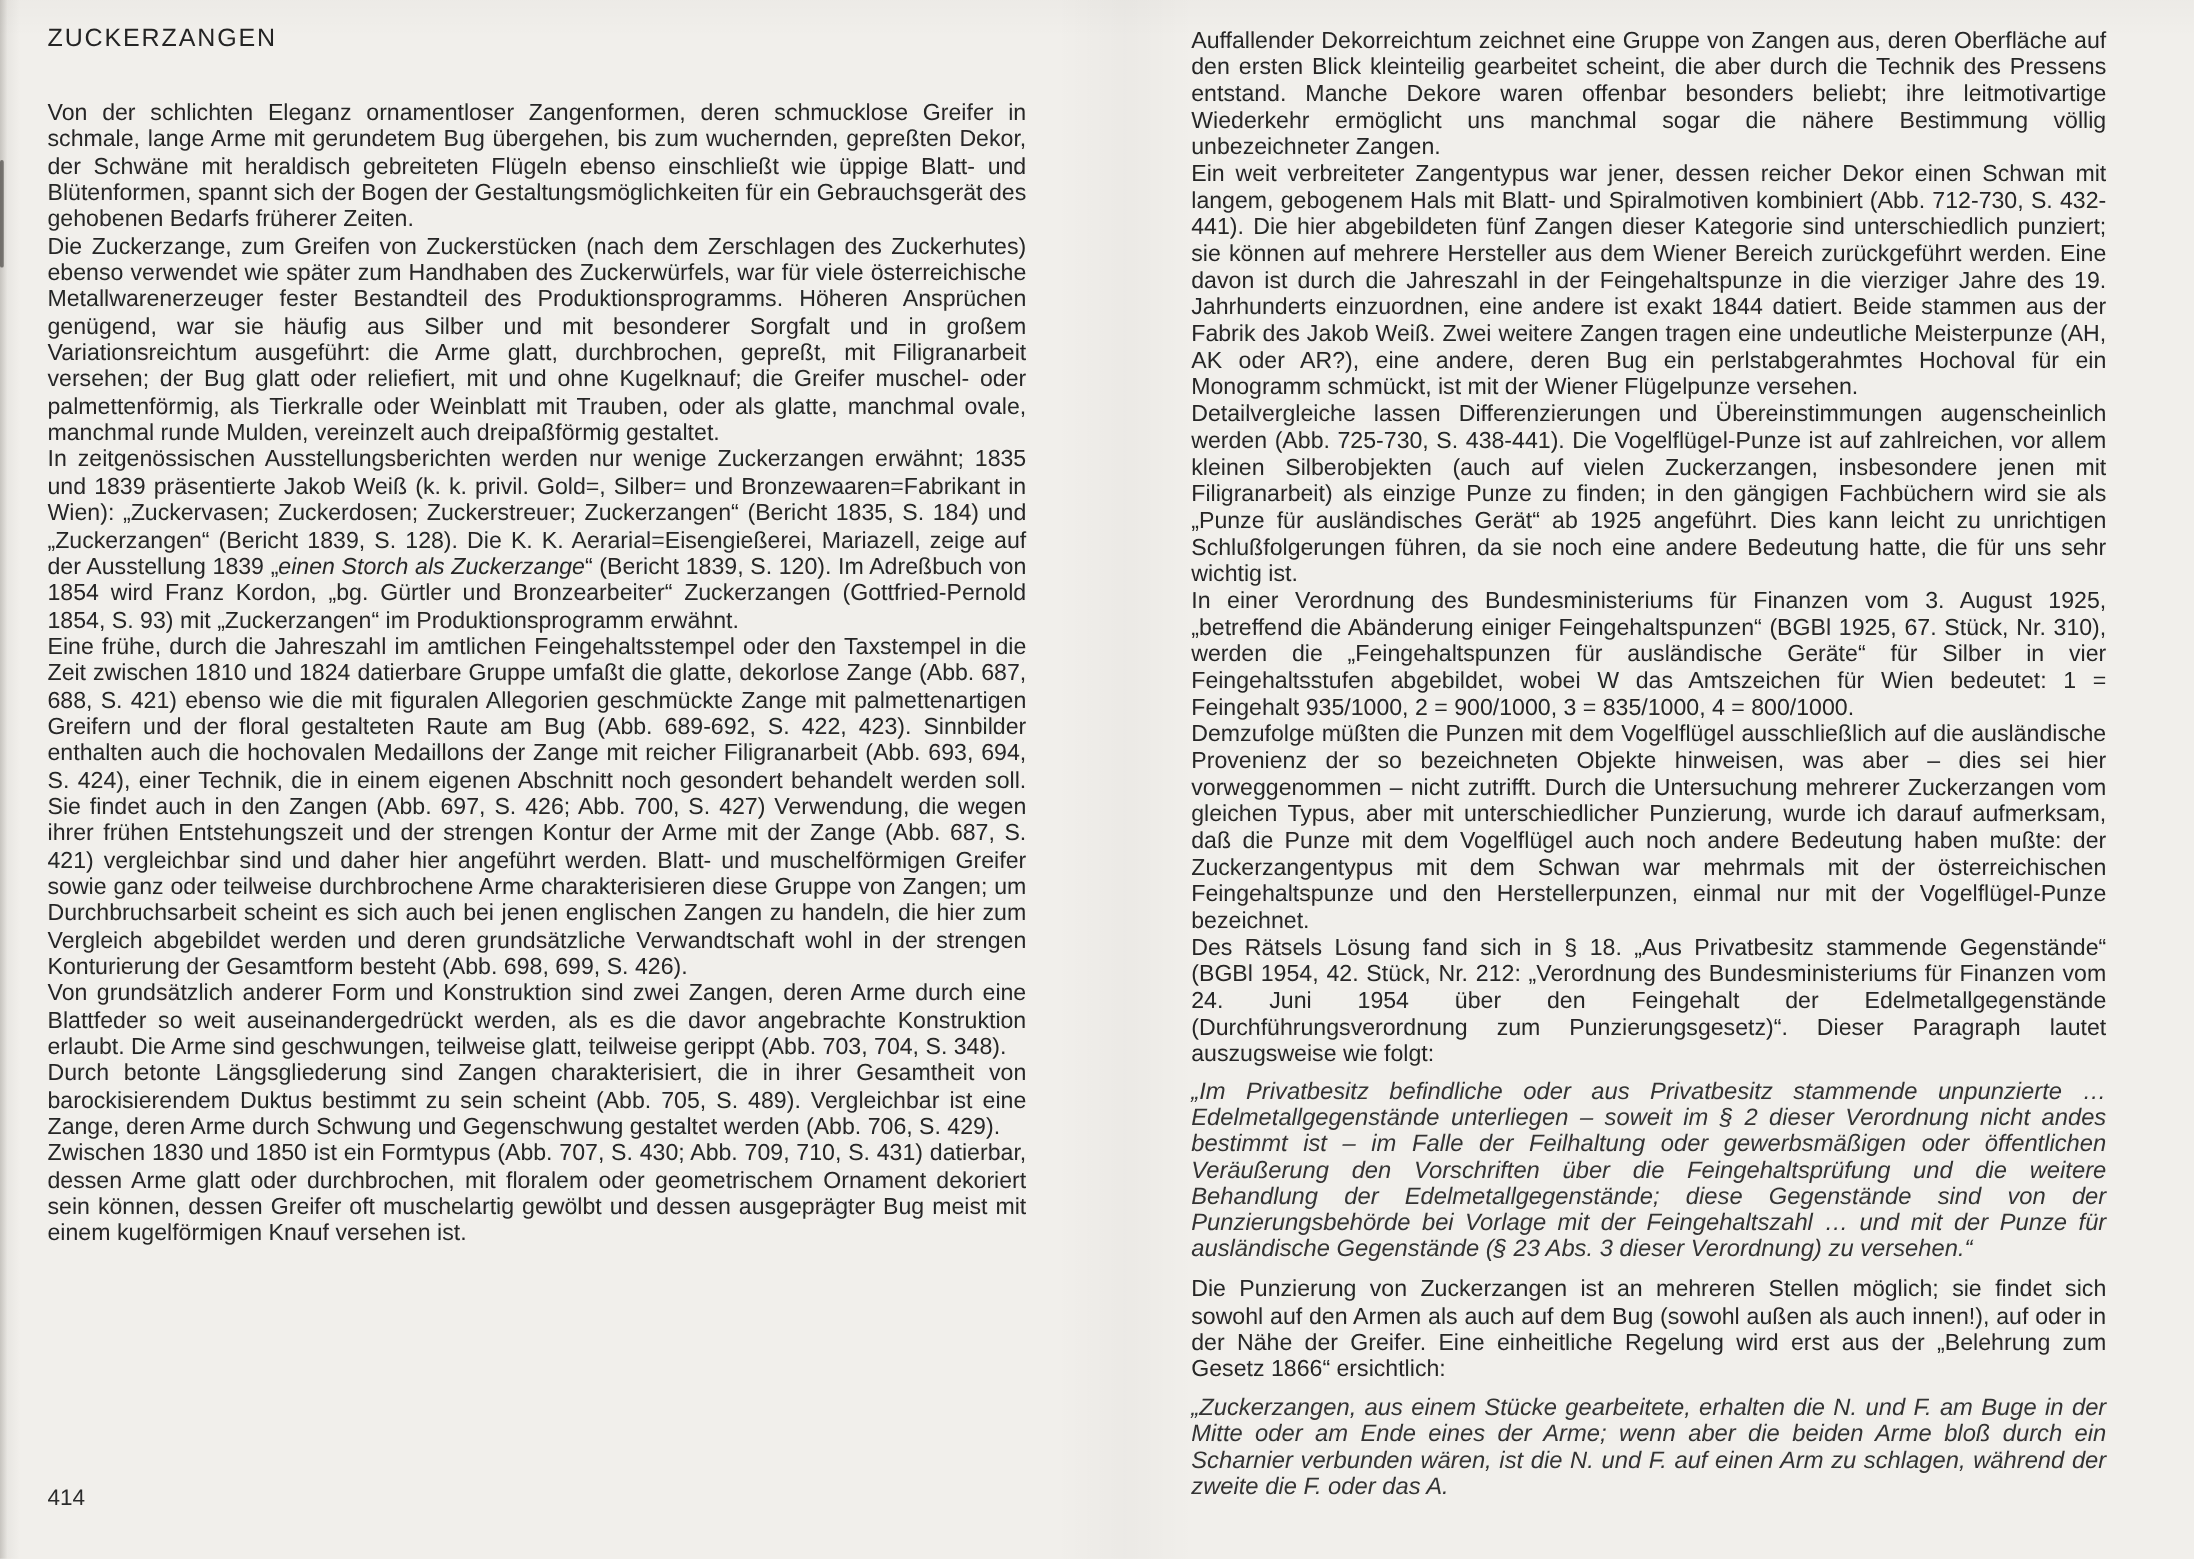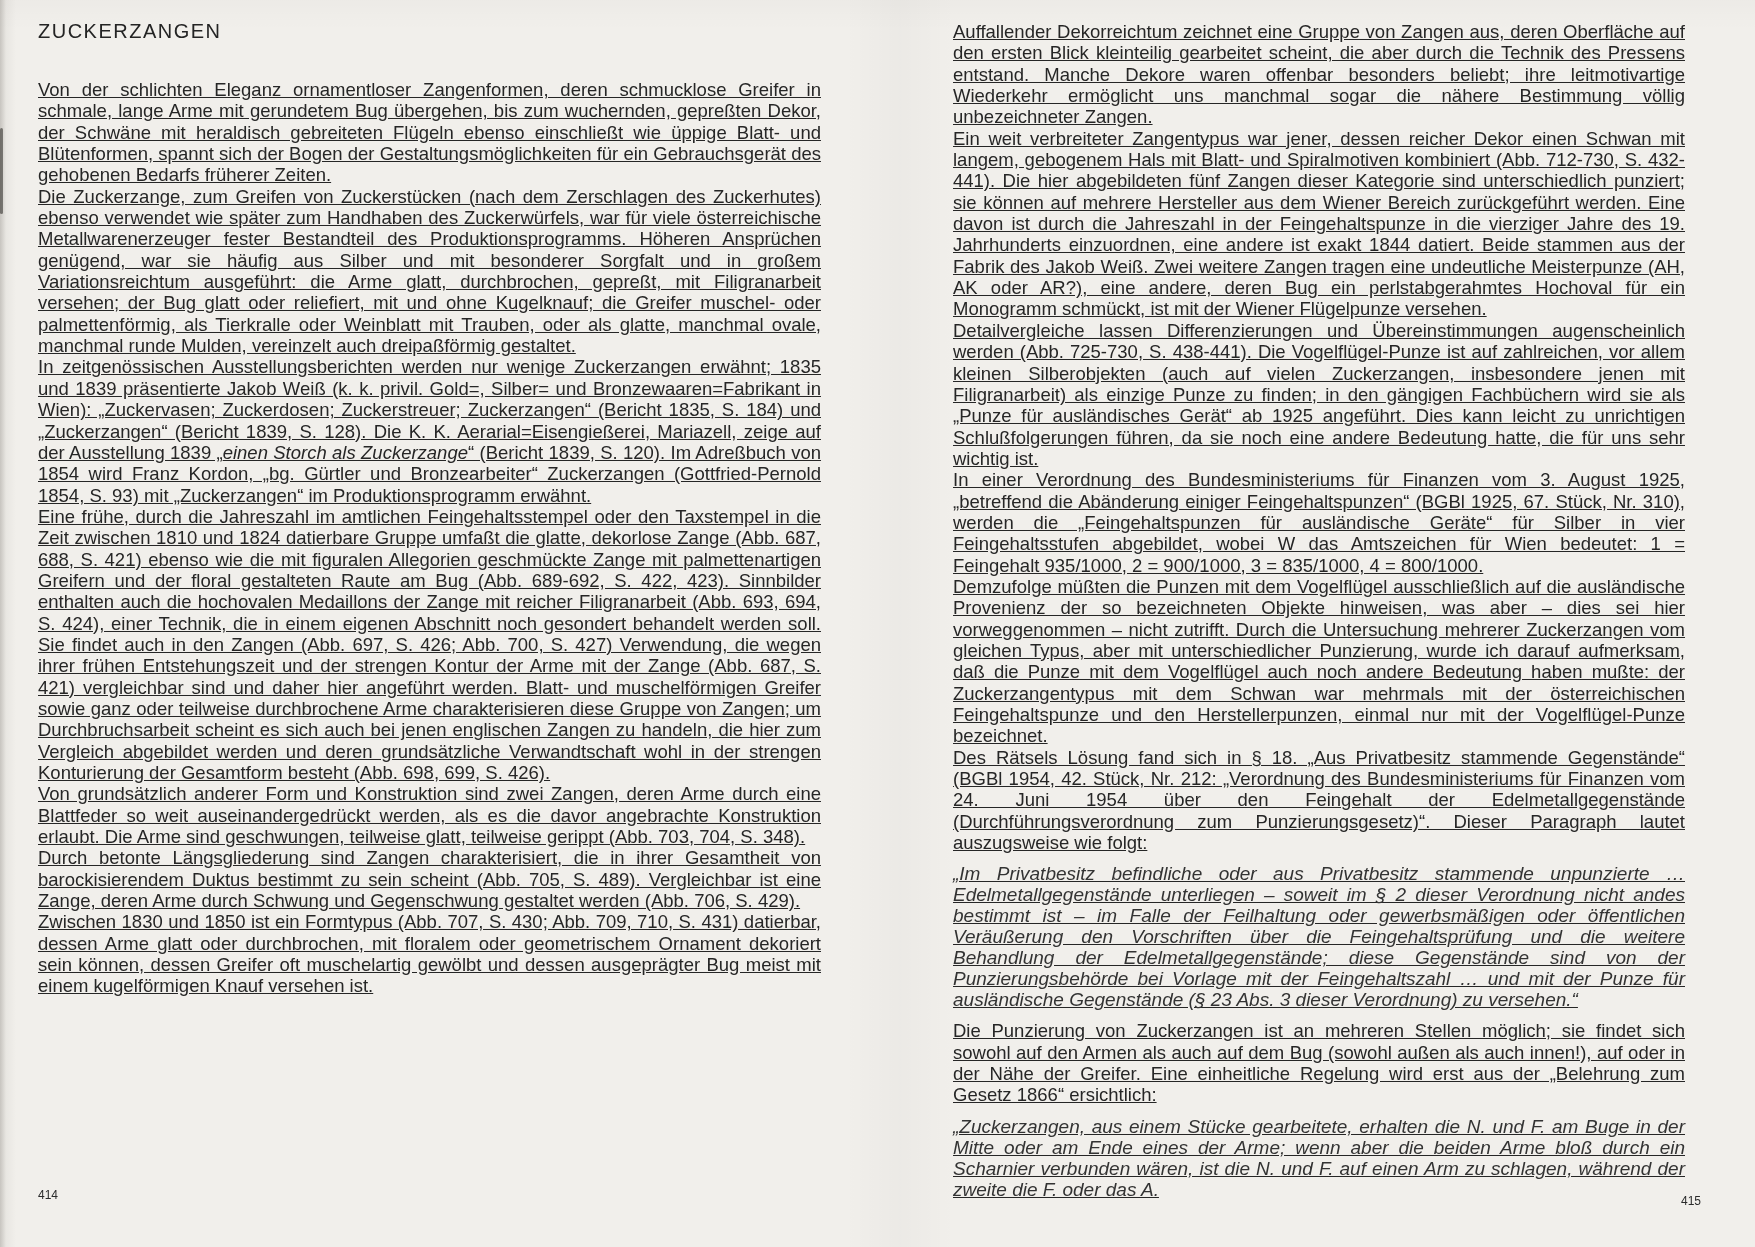--- a/index.html
+++ b/index.html
@@ -20,28 +20,28 @@
   .page-left  { left: 38px;  width: 799px; }
   .page-right { left: 953px; width: 748px; }
   .title {
     margin: 0; position: absolute; top: 20px; left: 0;
     font-size: 20px; font-weight: 400; letter-spacing: 1.5px; color: #242424;
   }
   .col {
     position: absolute; left: 0; right: 16px;
     font-size: 18.5px; line-height: 21.35px;
     text-align: justify; color: #262626;
-    hyphens: auto; text-decoration: underline; -webkit-hyphens: auto;
+    hyphens: auto; -webkit-hyphens: auto;
   }
   .page-left  .col { top: 79px; }
   .page-right .col { top: 21px; }
   .para  { margin: 0; }
   .quote { margin: 10px 0; font-style: italic; font-size: 19px; line-height: 21px; color: #333333; }
   .it    { font-style: italic; }
-  .pagenum { position: absolute; font-size: 12px; color: #2b2b2b; }
+  .pagenum { position: absolute; font-size: 18px; color: #2b2b2b; }
   .pn-left  { left: 38px;  top: 1188px; }
   .pn-right { left: 953px; width: 748px; text-align: right; top: 1194px; }
   .artifact {
     position: absolute; left: 0; top: 128px; width: 3px; height: 86px;
     background: rgba(40,38,35,.55); border-radius: 2px;
   }
 </style>
 </head>
 <body>
 
@@ -70,15 +70,14 @@
         <p class="para"><span>In einer Verordnung des Bundesministeriums für Finanzen vom 3. August 1925, „betreffend die Abänderung einiger Feingehaltspunzen“ (BGBl 1925, 67. Stück, Nr. 310), werden die „Feingehaltspunzen für ausländische Geräte“ für Silber in vier Feingehaltsstufen abgebildet, wobei W das Amtszeichen für Wien bedeutet: 1 = Feingehalt 935/1000, 2 = 900/1000, 3 = 835/1000, 4 = 800/1000.</span></p>
         <p class="para"><span>Demzufolge müßten die Punzen mit dem Vogelflügel ausschließlich auf die ausländische Provenienz der so bezeichneten Objekte hinweisen, was aber – dies sei hier vorweggenommen – nicht zutrifft. Durch die Untersuchung mehrerer Zuckerzangen vom gleichen Typus, aber mit unterschiedlicher Punzierung, wurde ich darauf aufmerksam, daß die Punze mit dem Vogelflügel auch noch andere Bedeutung haben mußte: der Zuckerzangentypus mit dem Schwan war mehrmals mit der österreichischen Feingehaltspunze und den Herstellerpunzen, einmal nur mit der Vogelflügel-Punze bezeichnet.</span></p>
         <p class="para"><span>Des Rätsels Lösung fand sich in § 18. „Aus Privatbesitz stammende Gegenstände“ (BGBl 1954, 42. Stück, Nr. 212: „Verordnung des Bundesministeriums für Finanzen vom 24. Juni 1954 über den Feingehalt der Edelmetallgegenstände (Durchführungsverordnung zum Punzierungsgesetz)“. Dieser Paragraph lautet auszugsweise wie folgt:</span></p>
         <p class="para quote"><span class="it">„Im Privatbesitz befindliche oder aus Privatbesitz stammende unpunzierte … Edelmetallgegenstände unterliegen – soweit im § 2 dieser Verordnung nicht andes bestimmt ist – im Falle der Feilhaltung oder gewerbsmäßigen oder öffentlichen Veräußerung den Vorschriften über die Feingehaltsprüfung und die weitere Behandlung der Edelmetallgegenstände; diese Gegenstände sind von der Punzierungsbehörde bei Vorlage mit der Feingehaltszahl … und mit der Punze für ausländische Gegenstände (§ 23 Abs. 3 dieser Verordnung) zu versehen.“</span></p>
         <p class="para"><span>Die Punzierung von Zuckerzangen ist an mehreren Stellen möglich; sie findet sich sowohl auf den Armen als auch auf dem Bug (sowohl außen als auch innen!), auf oder in der Nähe der Greifer. Eine einheitliche Regelung wird erst aus der „Belehrung zum Gesetz 1866“ ersichtlich:</span></p>
         <p class="para quote"><span class="it">„Zuckerzangen, aus einem Stücke gearbeitete, erhalten die N. und F. am Buge in der Mitte oder am Ende eines der Arme; wenn aber die beiden Arme bloß durch ein Scharnier verbunden wären, ist die N. und F. auf einen Arm zu schlagen, während der zweite die F. oder das A.</span></p>
       </div>
   </div>
 
   <div class="pagenum pn-left">414</div>
-  <div class="pagenum pn-right">415</div>
 
 </div>
 
 </body></html>

